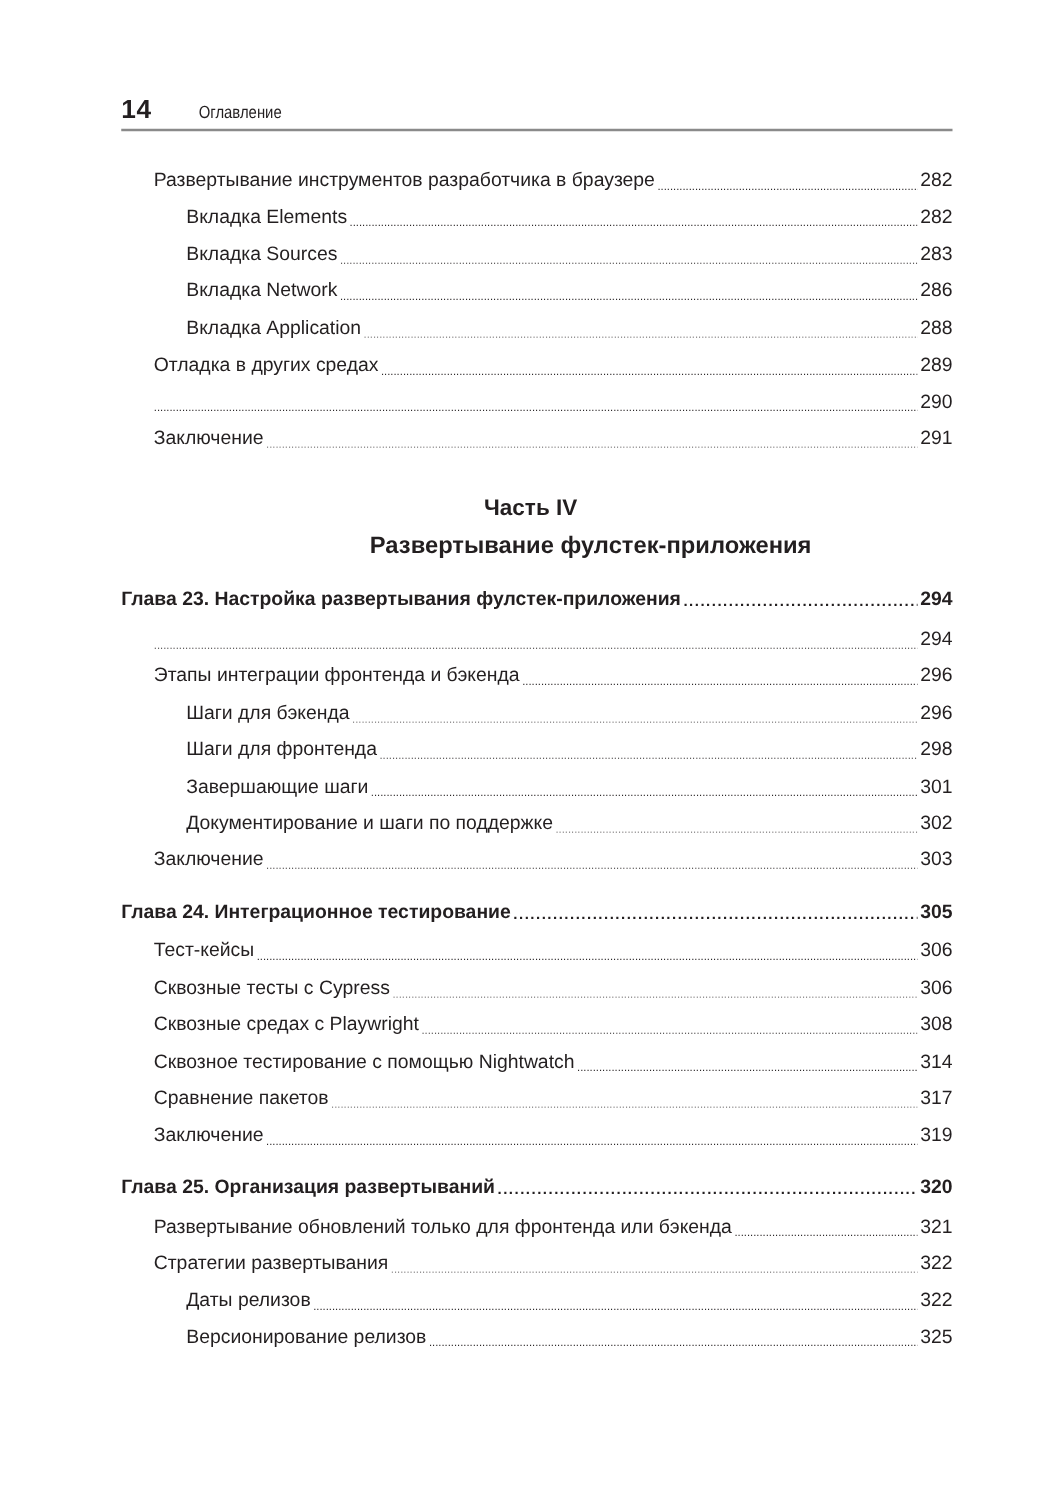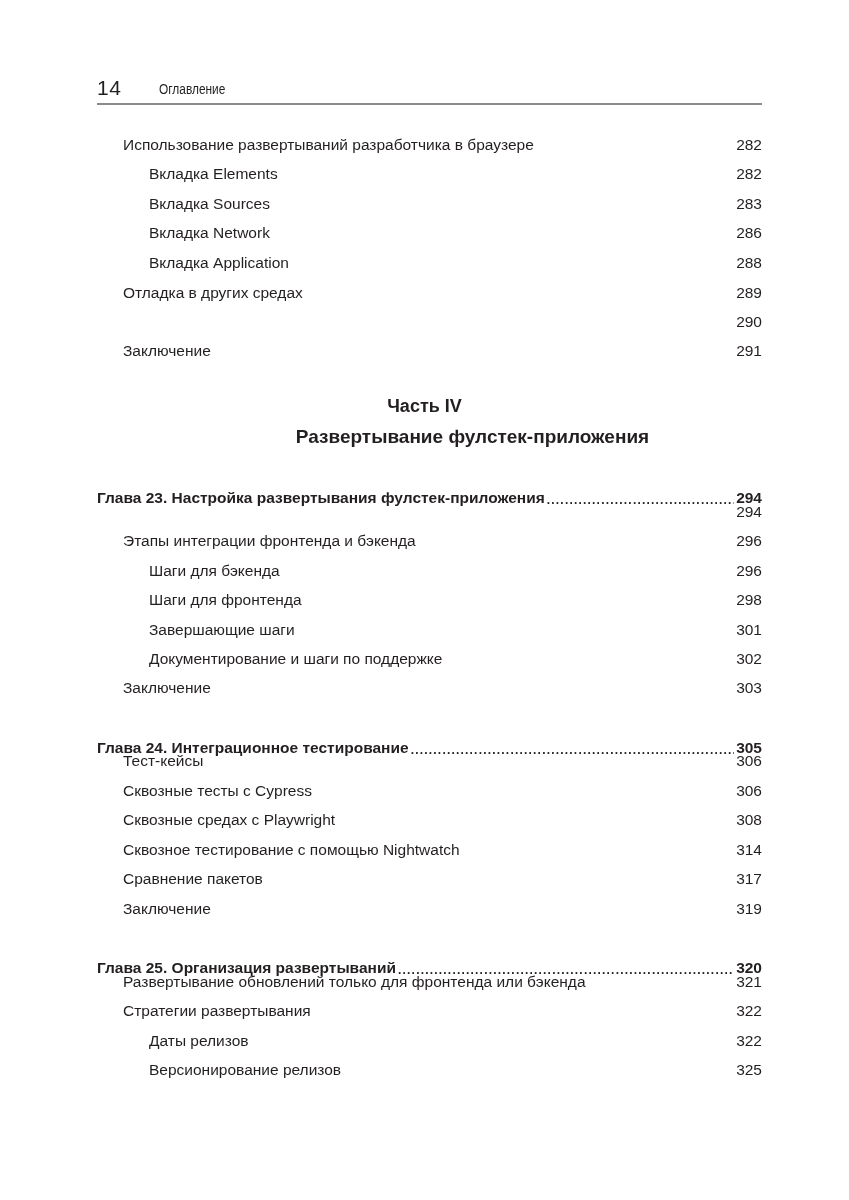--- a/index.html
+++ b/index.html
@@ -1,48 +1,48 @@
 <!DOCTYPE html>
 <html><head>
 <meta charset="utf-8">
 <style>
   html, body { margin: 0; padding: 0; background: #ffffff; }
   body { width: 849px; height: 1200px; position: relative; overflow: hidden;
          font-family: "Liberation Sans", "DejaVu Sans", sans-serif; color: #231f20; }
   .header { position: absolute; left: 97px; top: 74px; width: 665px; height: 30px; }
-  .page-num { position: absolute; left: 0; top: 2px; font-weight: normal; font-size: 21px; letter-spacing: 0.5px; }
+  .page-num { position: absolute; left: 0; top: 2px; font-weight: bold; font-size: 21px; letter-spacing: 0.5px; }
   .running-title { position: absolute; left: 62px; top: 7px; font-size: 14px; transform: scaleX(0.85); transform-origin: left center; }
   .rule { position: absolute; left: 97px; top: 103px; width: 665px; height: 2px; background: #8a8a8a; }
 
   .toc { position: absolute; left: 0; top: 0; width: 849px; }
   .row { position: absolute; display: flex; align-items: baseline; height: 22px; font-size: 15.5px; }
   .row .label { white-space: nowrap; padding-right: 2px; }
   .row .dots { flex: 1; overflow: hidden; white-space: nowrap; height: 1em; position: relative; top: 0px; }
   .row .dots::before { content: "................................................................................................................................................................................................................................................................................................................................"; letter-spacing: 0px; font-size: 9px; color: #231f20; position: relative; top: 3px; }
   .row .page { white-space: nowrap; padding-left: 2px; }
-  .row.chapter { font-weight: bold; font-size: 15.5px; margin-top: 18px; }
+  .row.chapter { font-weight: bold; font-size: 15.5px; }
   .row.chapter .dots::before { font-size: 12px; letter-spacing: 1.2px; top: 1px; }
 
   .part { position: absolute; left: 0; width: 849px; text-align: center; font-weight: bold; }
   .part-num { top: 396px; font-size: 18px; }
   .part-title { top: 426px; font-size: 19px; margin-left: 48px; }
 </style>
 </head>
 <body>
 
 <div class="header">
   <span class="page-num">14</span>
   <span class="running-title">Оглавление</span>
 </div>
 <div class="rule"></div>
 
 <div class="toc">
 
   <div class="row" style="left:123px;width:639px;top:136px">
-      <span class="label">Использование развертываний разработчика в браузере</span>
+      <span class="label">Развертывание инструментов разработчика в браузере</span>
       <span class="dots"></span>
       <span class="page">282</span>
     </div>
   <div class="row" style="left:149px;width:613px;top:165px">
       <span class="label">Вкладка Elements</span>
       <span class="dots"></span>
       <span class="page">282</span>
     </div>
   <div class="row" style="left:149px;width:613px;top:195px">
       <span class="label">Вкладка Sources</span>

